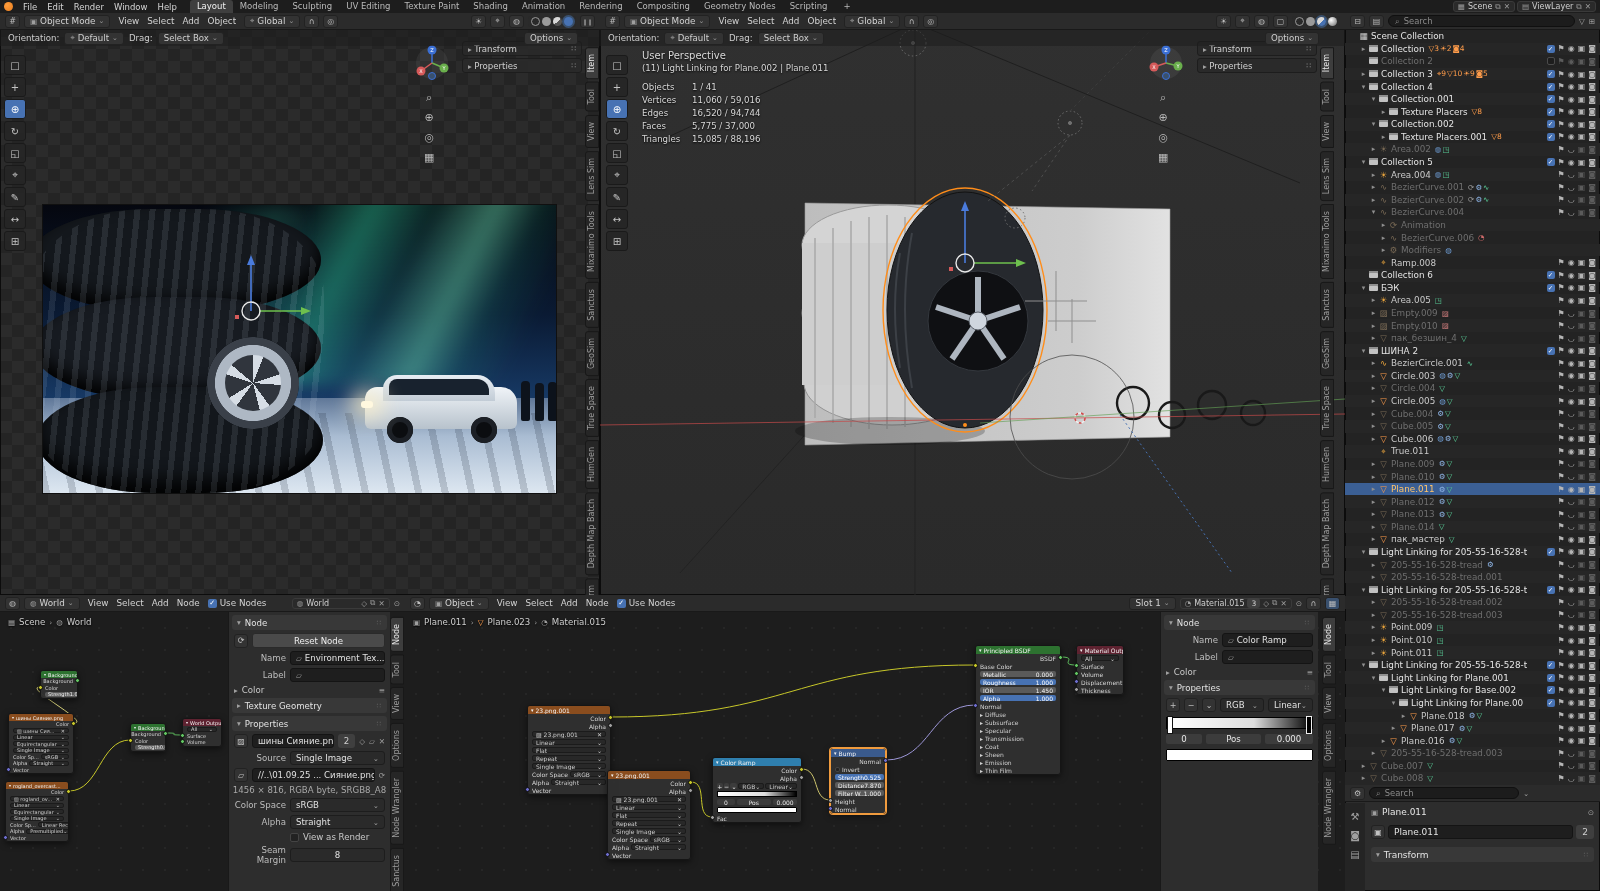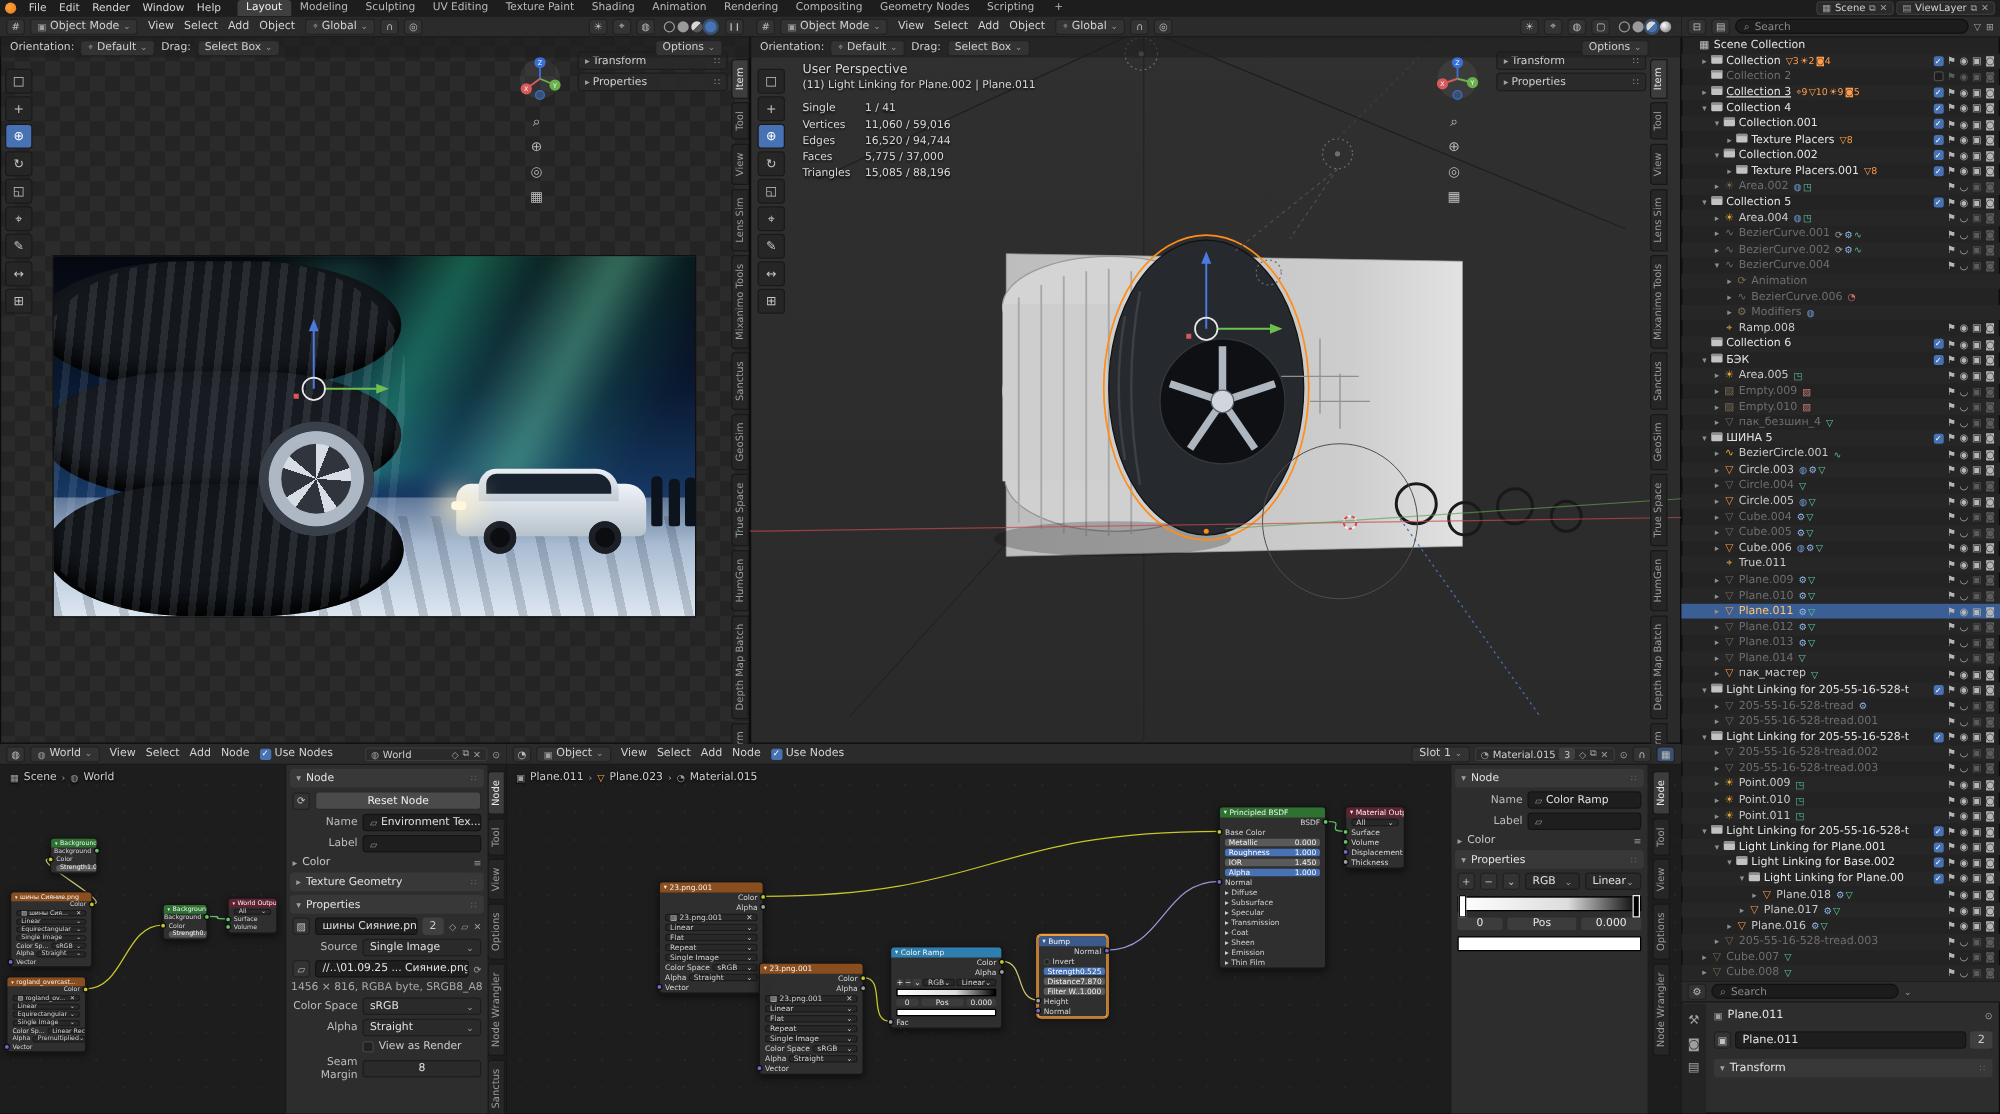--- a/index.html
+++ b/index.html
@@ -427,21 +427,21 @@
       <span class="tb">⌖</span>
       <span class="tb">✎</span>
       <span class="tb">↔</span>
       <span class="tb">⊞</span>
     </div>
   <div class="statsbox" style="left:42px;top:36px">
     <div style="font-size:10px">User Perspective</div>
     <div>(11) Light Linking for Plane.002 | Plane.011</div>
     <div id="stats-rows" style="margin-top:6px">
         <div class="srow">
-          <span class="sl">Single</span>
+          <span class="sl">Objects</span>
           <span>1 / 41</span>
         </div>
         <div class="srow">
           <span class="sl">Vertices</span>
           <span>11,060 / 59,016</span>
         </div>
         <div class="srow">
           <span class="sl">Edges</span>
           <span>16,520 / 94,744</span>
         </div>
@@ -542,21 +542,21 @@
           <span class="cbox off"></span>
           <span class="dimt">⚑</span>
           <span class="dimt">◉</span>
           <span class="dimt">▣</span>
           <span class="dimt">◙</span>
         </span>
       </div>
       <div class="orow" style="padding-left: 14px;">
         <span class="arrow">▸</span>
         <span class="oic"><span class="colic"></span></span>
-        <span class="lbl" style="color: rgb(227, 227, 227); text-decoration: underline;">Collection 3</span>
+        <span class="lbl" style="color: rgb(227, 227, 227);">Collection 3</span>
         <span class="aux">
           <span style="color: rgb(255, 156, 74);">⌖9</span>
           <span style="color: rgb(255, 156, 74);">▽10</span>
           <span style="color: rgb(255, 156, 74);">☀9</span>
           <span style="color: rgb(255, 156, 74);">◙5</span>
         </span>
         <span class="tgl">
           <span class="cbox">✓</span>
           <span class="">⚑</span>
           <span class="">◉</span>
@@ -826,21 +826,21 @@
         <span class="tgl">
           <span class="">⚑</span>
           <span class="">◡</span>
           <span class="dimt">▣</span>
           <span class="dimt">◙</span>
         </span>
       </div>
       <div class="orow" style="padding-left: 14px;">
         <span class="arrow">▾</span>
         <span class="oic"><span class="colic"></span></span>
-        <span class="lbl" style="color: rgb(227, 227, 227);">ШИНА 5</span>
+        <span class="lbl" style="color: rgb(227, 227, 227);">ШИНА 2</span>
         <span class="tgl">
           <span class="cbox">✓</span>
           <span class="">⚑</span>
           <span class="">◉</span>
           <span class="">▣</span>
           <span class="">◙</span>
         </span>
       </div>
       <div class="orow" style="padding-left: 24px;">
         <span class="arrow">▸</span>

